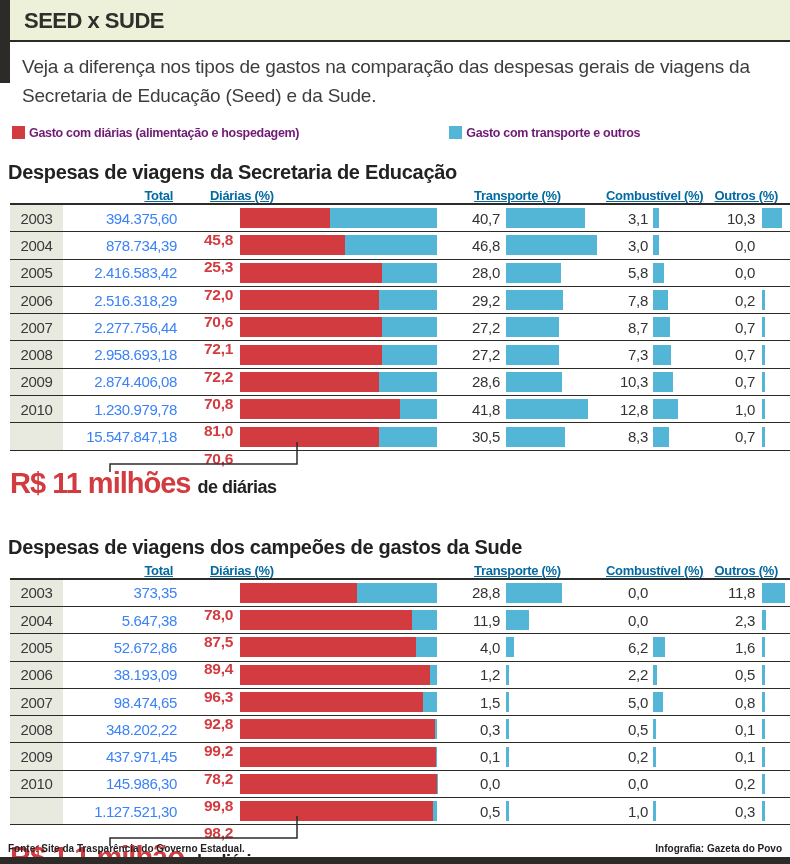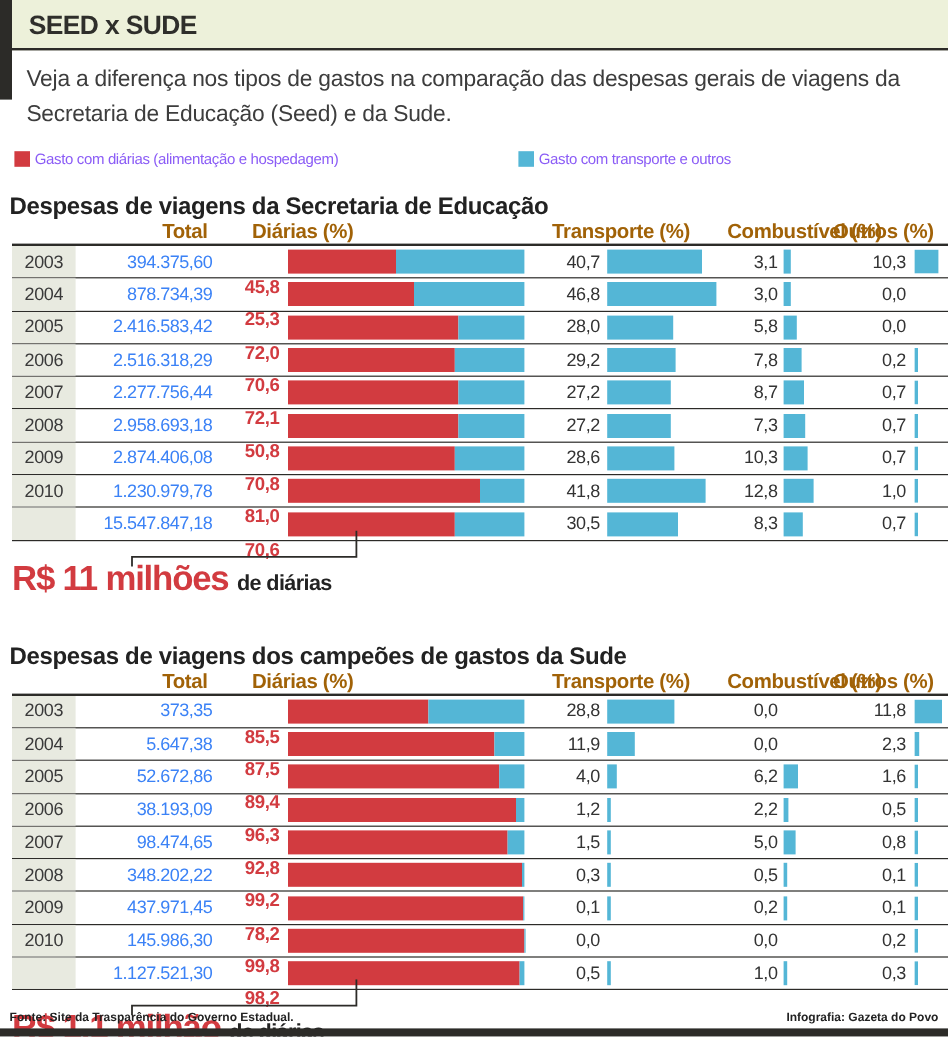--- a/index.html
+++ b/index.html
@@ -8,26 +8,26 @@
   .leftbar{position:absolute;left:0;top:0;width:10px;height:83px;background:var(--line);}
   .band{height:40px;background:var(--bandbg);border-bottom:2px solid var(--line);}
   .band h1{margin:0;padding:8px 0 0 24px;font-size:22px;font-weight:bold;
            letter-spacing:-0.5px;color:#2f2f2b;}
   .intro{margin:11px 0 0 22px;width:748px;font-size:19px;line-height:1.5;
          color:#3d3d3d;letter-spacing:-0.2px;}
   .legend{display:flex;margin:15px 0 0 12px;height:15px;align-items:center;}
   .legend-item{display:flex;align-items:center;}
   .legend-item + .legend-item{margin-left:150px;}
   .swatch{width:13px;height:13px;margin-right:4px;flex:none;}
-  .legend-label{font-size:12.5px;font-weight:normal;color:#8b5cf6;letter-spacing:-0.3px;white-space:nowrap;}
+  .legend-label{font-size:12.5px;font-weight:bold;color:#701a75;letter-spacing:-0.3px;white-space:nowrap;}
 
   .table-title{margin:21px 0 0 8px;font-size:20px;font-weight:bold;color:#222;
                letter-spacing:-0.3px;height:20px;}
   .header-row{display:flex;margin:4px 0 0 10px;height:18px;align-items:flex-end;
-              font-size:17px;font-weight:bold;color:#a16207;letter-spacing:-0.3px;white-space:nowrap;}
+              font-size:13px;font-weight:bold;color:#0369a1;letter-spacing:-0.3px;white-space:nowrap;text-decoration:underline;}
   .h-year{width:53px;}
   .h-total{width:114px;text-align:right;padding-right:4px;box-sizing:border-box;}
   .h-diarias{width:260px;padding-left:33px;box-sizing:border-box;}
   .h-transporte{width:161px;text-align:center;}
   .h-comb{width:83px;text-align:center;padding-left:8px;box-sizing:border-box;}
   .h-outros{flex:1;text-align:right;padding-right:12px;box-sizing:border-box;}
 
   .rows{margin-left:10px;border-top:2px solid var(--line);}
   .row{display:flex;align-items:center;height:27.3px;box-sizing:border-box;
        border-bottom:1px solid var(--line);font-size:15px;}
@@ -192,21 +192,21 @@
             <div class="minibar" style="width: 16.965px;"></div>
           </div>
           <div class="c-onum">0,7</div>
           <div class="c-obar">
             <div class="minibar" style="width: 2.5px;"></div>
           </div>
         </div>
         <div class="row">
           <div class="c-year">2008</div>
           <div class="c-total">2.958.693,18</div>
-          <div class="c-dnum">50,8</div>
+          <div class="c-dnum">72,2</div>
           <div class="c-dbar">
             <div class="seg-red" style="width: 142.234px;"></div>
             <div class="seg-blue"></div>
           </div>
           <div class="c-tnum">27,2</div>
           <div class="c-tbar">
             <div class="minibar" style="width: 53.04px;"></div>
           </div>
           <div class="c-cnum">7,3</div>
           <div class="c-cbar">
@@ -298,21 +298,21 @@
         <div class="h-total">Total</div>
         <div class="h-diarias">Diárias (%)</div>
         <div class="h-transporte">Transporte (%)</div>
         <div class="h-comb">Combustível (%)</div>
         <div class="h-outros">Outros (%)</div>
       </div>
     <div class="rows">
         <div class="row">
           <div class="c-year">2003</div>
           <div class="c-total">373,35</div>
-          <div class="c-dnum">85,5</div>
+          <div class="c-dnum">78,0</div>
           <div class="c-dbar">
             <div class="seg-red" style="width: 117.018px;"></div>
             <div class="seg-blue"></div>
           </div>
           <div class="c-tnum">28,8</div>
           <div class="c-tbar">
             <div class="minibar" style="width: 56.16px;"></div>
           </div>
           <div class="c-cnum">0,0</div>
           <div class="c-cbar">

